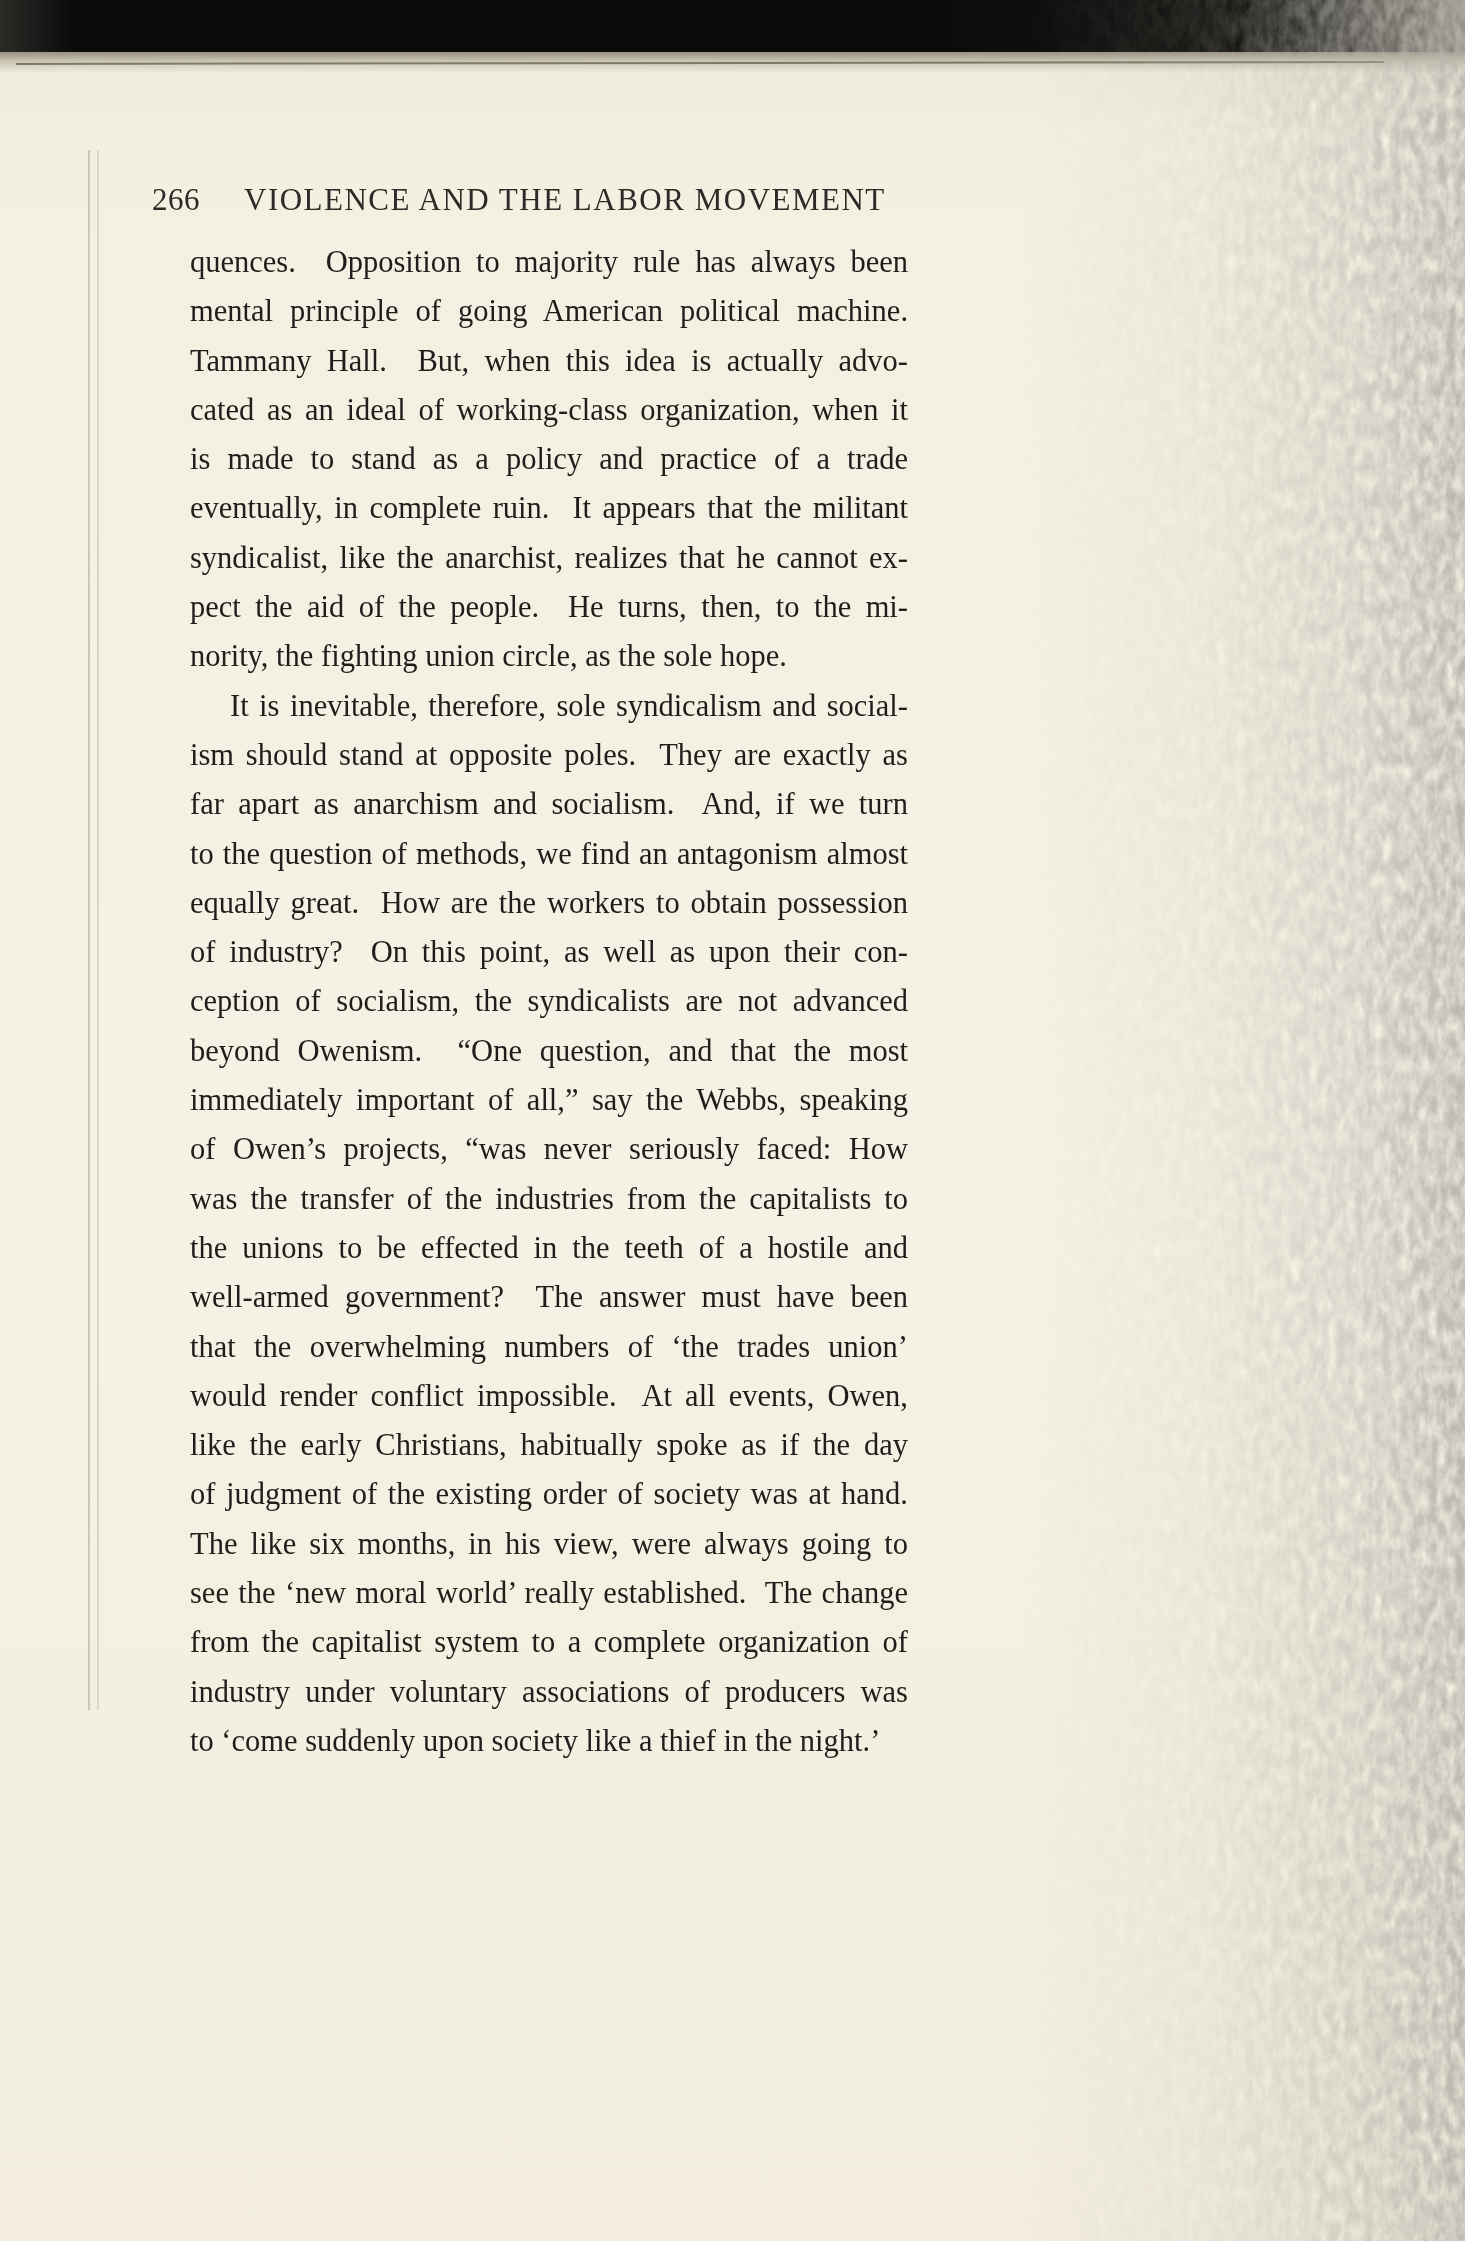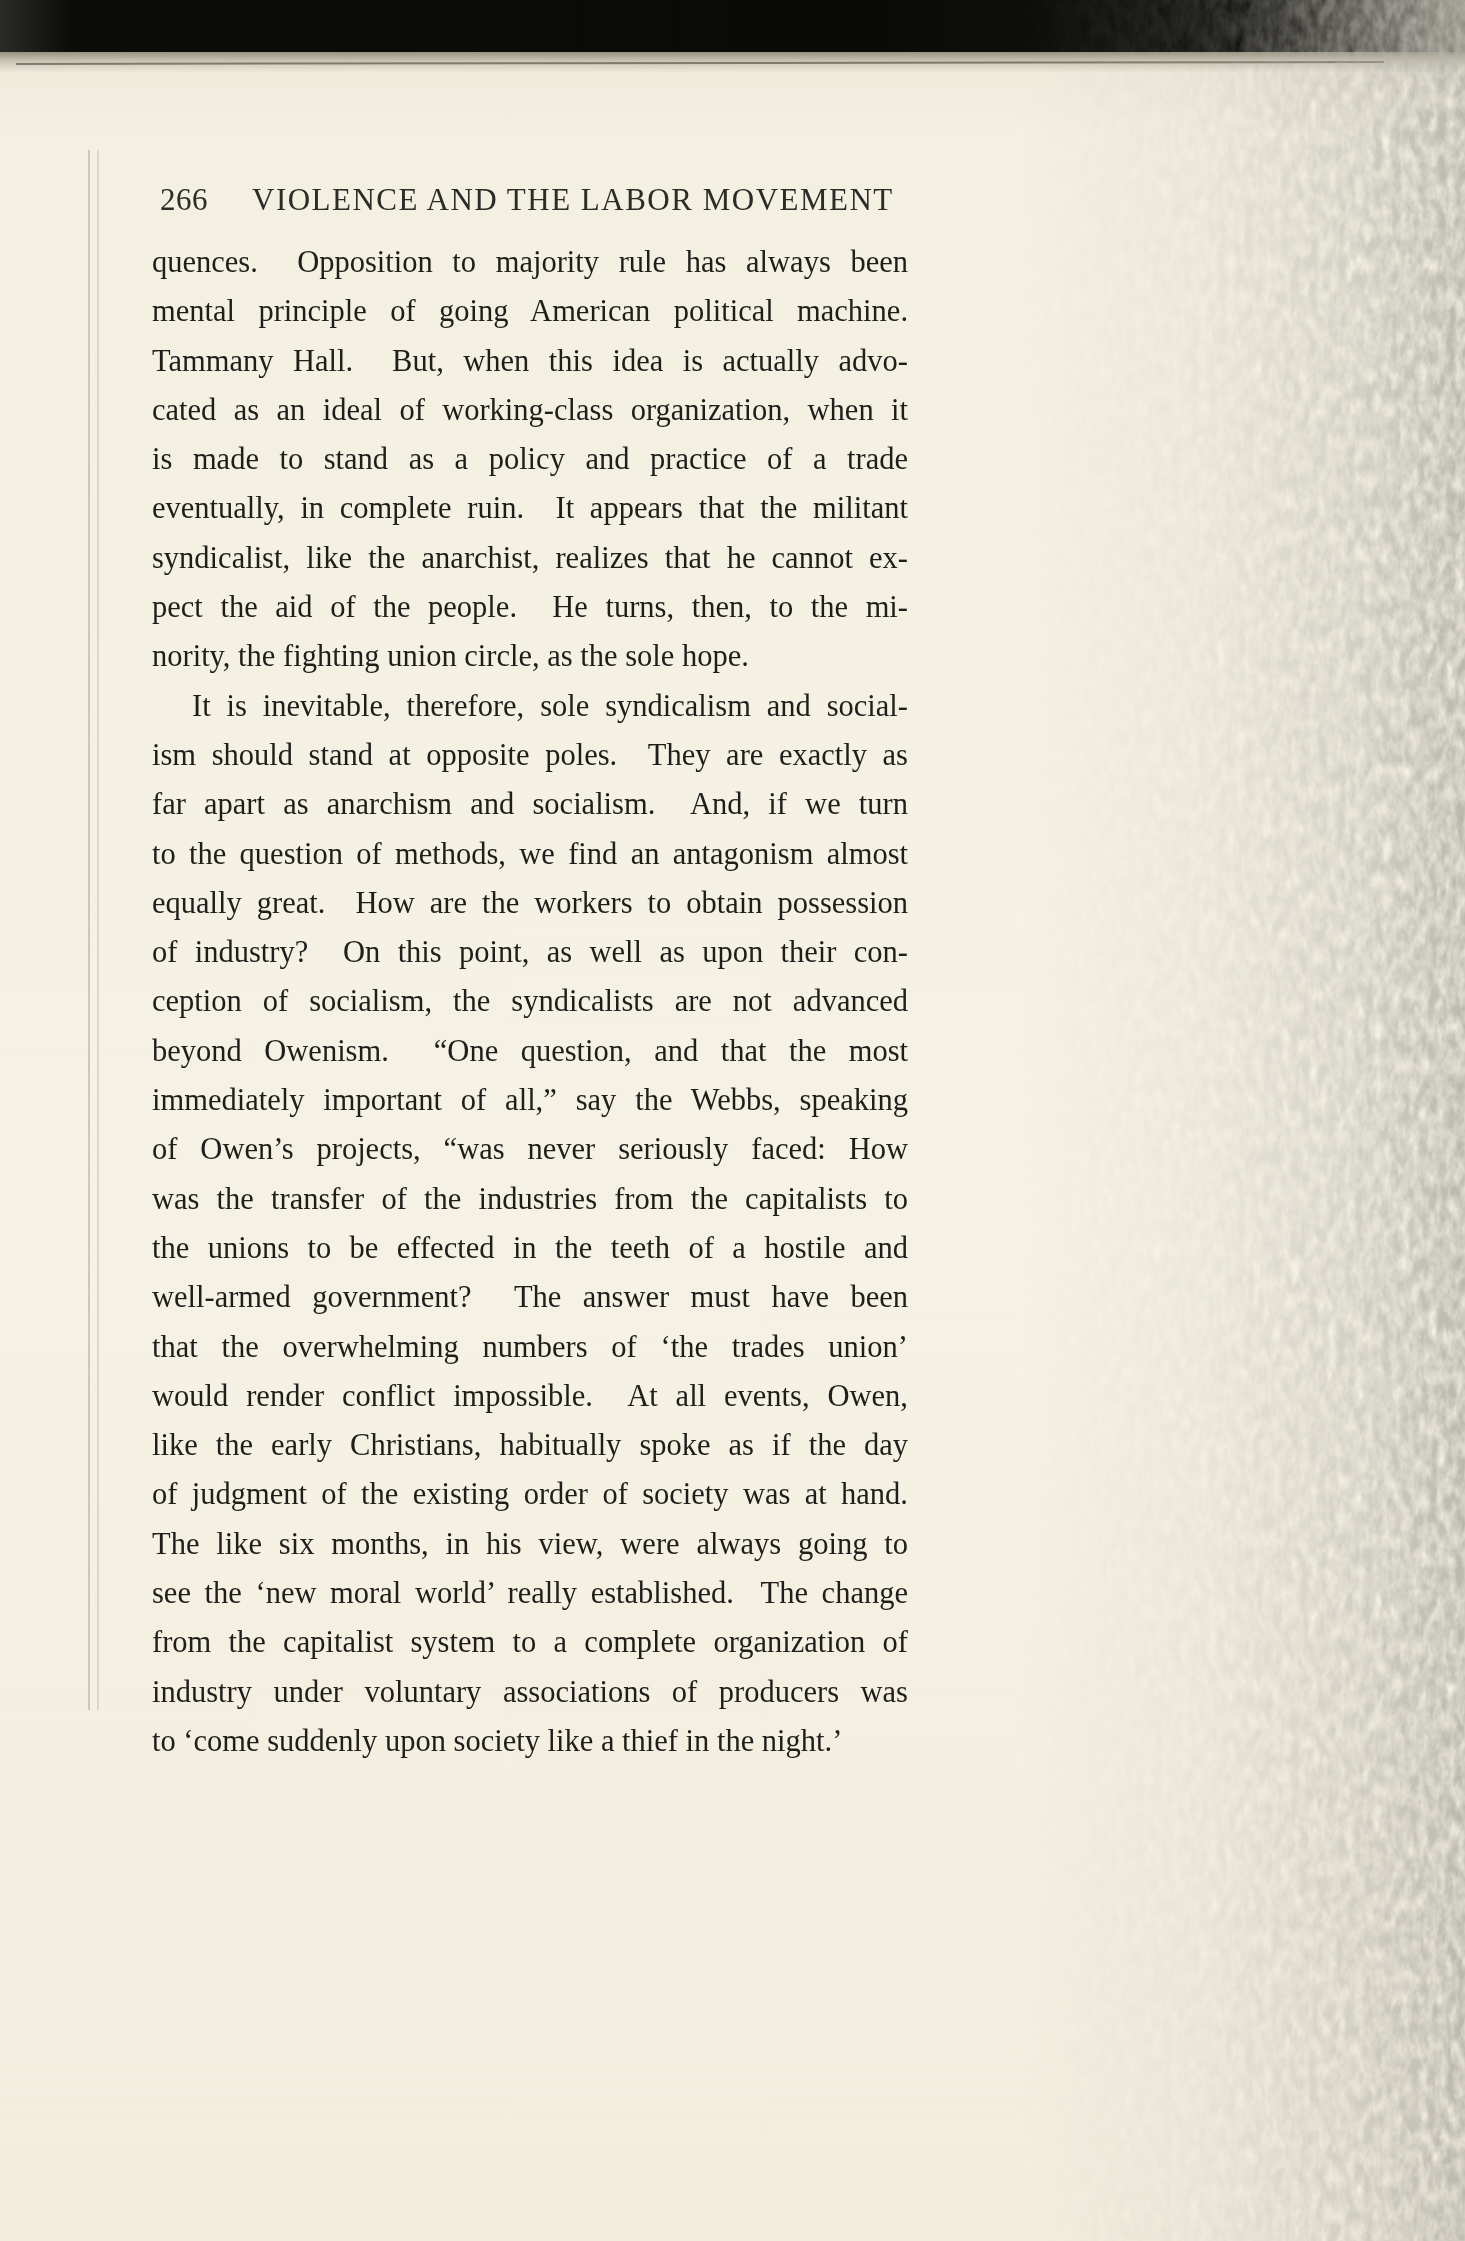--- a/index.html
+++ b/index.html
@@ -41,33 +41,34 @@
 
   
   .grain { position: absolute; right: 0; top: 0; pointer-events: none; }
 
   
   .header {
     position: absolute; left: 152px; top: 182px; width: 770px;
     font-size: 31px; letter-spacing: 0.5px; color: #2c2b27;
     white-space: nowrap;
   }
-  .header .pagenum { margin-right: 44px; margin-left: 8px; }
+  .header .pagenum { margin-right: 44px; }
   .header .title { letter-spacing: 1.5px; }
 
   
   .body-text {
     position: absolute; left: 152px; top: 238px; width: 756px;
     font-size: 30.5px; line-height: 49.3px; color: #1f1e1b;
   }
   .body-text .line {
     text-align: justify;
     text-align-last: justify;
     height: 49.3px;
     overflow: hidden;
+    margin-left: 38px;
   }
   .body-text .line.last { text-align-last: left; }
   .body-text .line.indent { text-indent: 40px; }
 </style>
 </head>
 <body>
 
 <div class="scan">
 
   <div class="top-band"></div>

